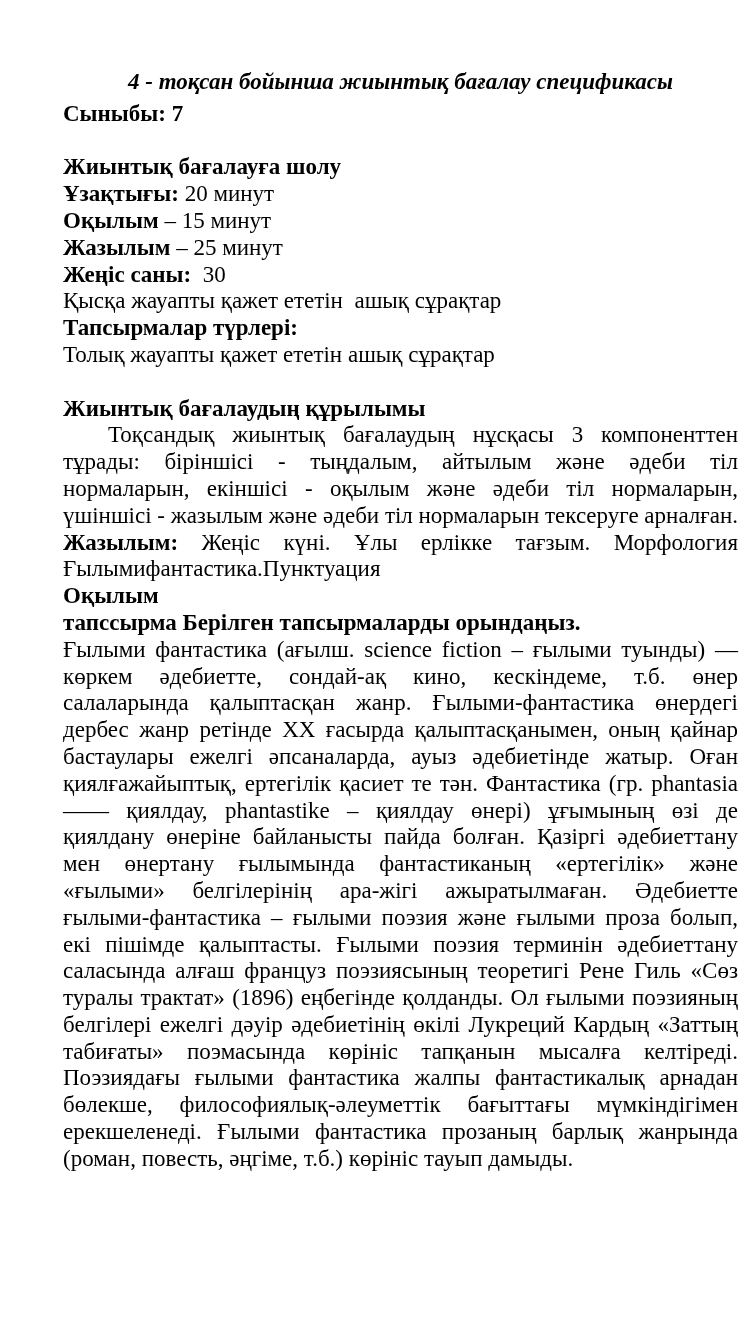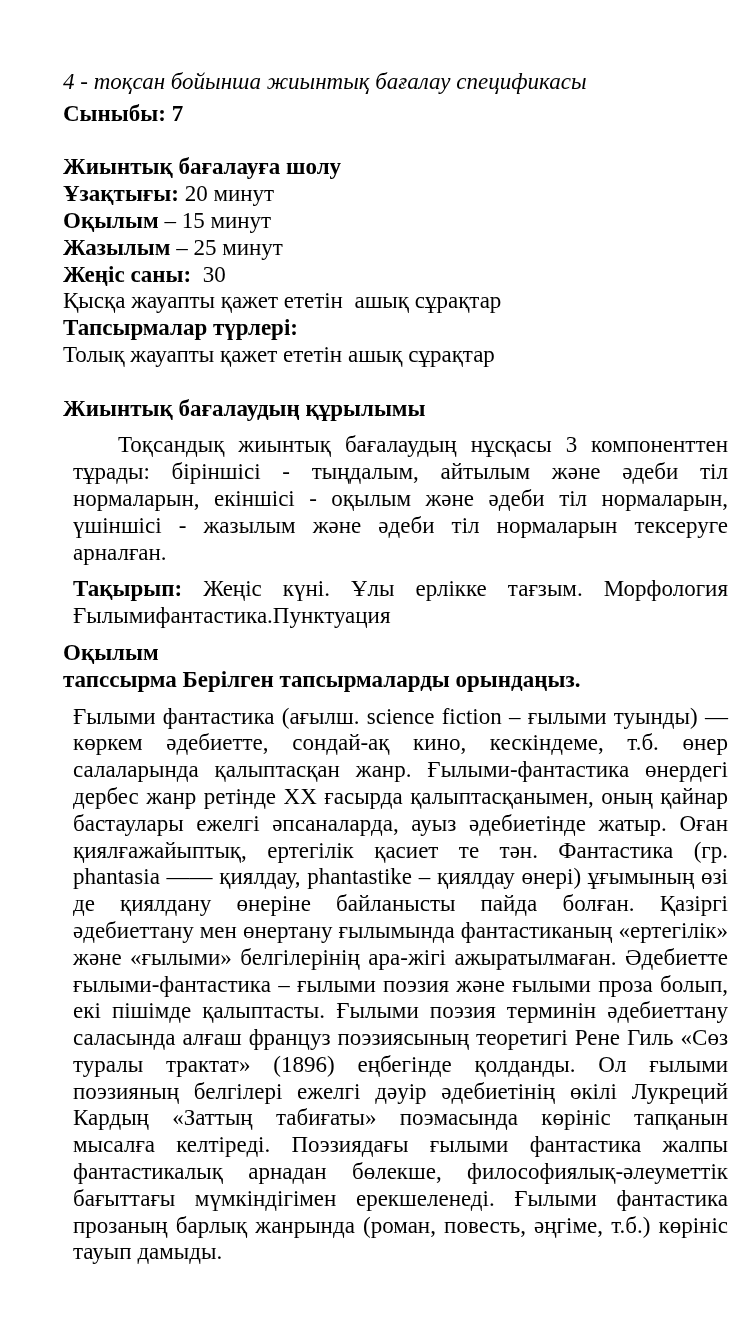--- a/index.html
+++ b/index.html
@@ -10,27 +10,28 @@
     box-sizing:border-box;
     background:#ffffff;
     overflow:hidden;
     padding:69px 12px 0 63px;
     font-family:"Liberation Serif","DejaVu Serif",serif;
     font-size:23px;
     line-height:26.8px;
     color:#000000;
   }
   .title{
-    font-weight:normal;
+    font-weight:bold;
     font-style:italic;
+    text-align:center;
     margin:0 0 5px 0;
   }
   .b{font-weight:bold;}
   .pre{white-space:pre-wrap;}
-  .just{text-align:justify;margin:10px;}
+  .just{text-align:justify;margin:0;}
   .indent{text-indent:45px;}
   .spacer{height:26.8px;}
   p,div{margin:0;}
 </style>
 </head>
 <body>
 
 <div class="page">
 
   <div class="title">4 - тоқсан бойынша жиынтық бағалау спецификасы</div>
@@ -48,20 +49,20 @@
   <div class="pre"><b></b><span>Қысқа жауапты қажет ететін  ашық сұрақтар</span></div>
   <div class="pre"><b>Тапсырмалар түрлері:</b><span></span></div>
   <div class="pre"><b></b><span>Толық жауапты қажет ететін ашық сұрақтар</span></div>
 
   <div class="spacer"></div>
 
   <div class="b">Жиынтық бағалаудың құрылымы</div>
 
   <p class="just indent">Тоқсандық жиынтық бағалаудың нұсқасы 3 компоненттен тұрады: біріншісі - тыңдалым, айтылым және әдеби тіл нормаларын, екіншісі - оқылым және әдеби тіл нормаларын, үшіншісі - жазылым және әдеби тіл нормаларын тексеруге арналған.</p>
 
-  <p class="just"><b>Тақырып:</b><span> Жеңіс күні. Ұлы ерлікке тағзым. Морфология Ғылымифантастика.Пунктуация</span></p>
+  <p class="just"><b>Жазылым:</b><span> Жеңіс күні. Ұлы ерлікке тағзым. Морфология Ғылымифантастика.Пунктуация</span></p>
 
   <div class="b">Оқылым</div>
   <div class="b">тапссырма Берілген тапсырмаларды орындаңыз.</div>
 
   <p class="just">Ғылыми фантастика (ағылш. science fiction – ғылыми туынды) — көркем әдебиетте, сондай-ақ кино, кескіндеме, т.б. өнер салаларында қалыптасқан жанр. Ғылыми-фантастика өнердегі дербес жанр ретінде XX ғасырда қалыптасқанымен, оның қайнар бастаулары ежелгі әпсаналарда, ауыз әдебиетінде жатыр. Оған қиялғажайыптық, ертегілік қасиет те тән. Фантастика (гр. phantasia —— қиялдау, phantastike – қиялдау өнері) ұғымының өзі де қиялдану өнеріне байланысты пайда болған. Қазіргі әдебиеттану мен өнертану ғылымында фантастиканың «ертегілік» және «ғылыми» белгілерінің ара-жігі ажыратылмаған. Әдебиетте ғылыми-фантастика – ғылыми поэзия және ғылыми проза болып, екі пішімде қалыптасты. Ғылыми поэзия терминін әдебиеттану саласында алғаш француз поэзиясының теоретигі Рене Гиль «Сөз туралы трактат» (1896) еңбегінде қолданды. Ол ғылыми поэзияның белгілері ежелгі дәуір әдебиетінің өкілі Лукреций Кардың «Заттың табиғаты» поэмасында көрініс тапқанын мысалға келтіреді. Поэзиядағы ғылыми фантастика жалпы фантастикалық арнадан бөлекше, философиялық-әлеуметтік бағыттағы мүмкіндігімен ерекшеленеді. Ғылыми фантастика прозаның барлық жанрында (роман, повесть, әңгіме, т.б.) көрініс тауып дамыды.</p>
 
 </div>
 
 </body></html>

